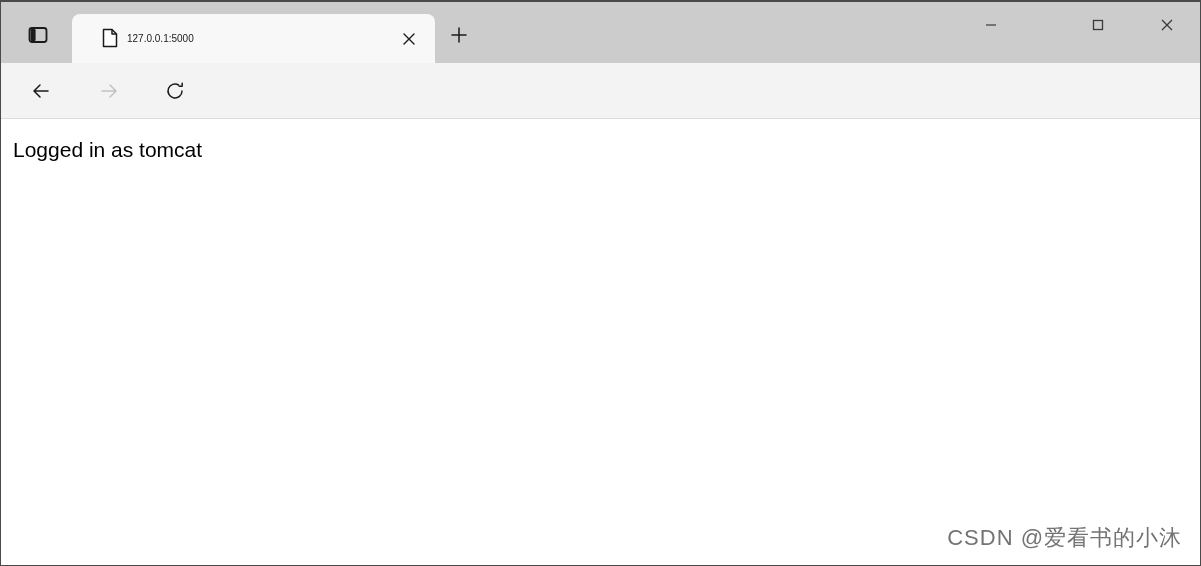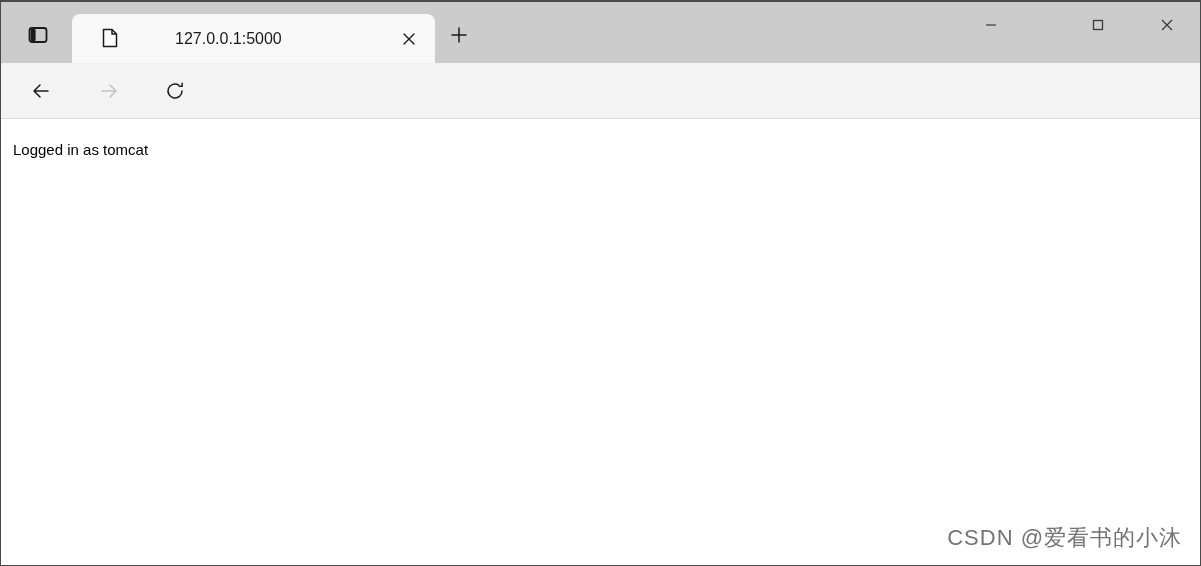--- a/index.html
+++ b/index.html
@@ -53,27 +53,26 @@
   .tab-favicon {
     position: absolute;
     left: 27px; top: 13px;
     width: 22px; height: 22px;
   }
   .tab-title {
     position: absolute;
     left: 55px;
     top: 15px;
     width: 270px;
-    font-size: 16px;
+    font-size: 10px;
     color: #1a1a1a;
     white-space: nowrap;
     overflow: hidden;
     text-overflow: ellipsis;
     line-height: 20px;
-    margin-left: 48px;
   }
   .tab-close {
     position: absolute;
     right: 14px; top: 13px;
     width: 24px; height: 24px;
     display: flex; align-items: center; justify-content: center;
     border-radius: 3px;
     cursor: pointer;
   }
   #new-tab-btn {
@@ -174,21 +173,21 @@
     left: 0; top: 118px;
     width: 1199px;
     height: 445px;
     background: #ffffff;
     overflow: hidden;
   }
   #page-text {
     position: absolute;
     left: 12px;
     top: 17px;
-    font-size: 15px;
+    font-size: 21px;
     line-height: 26px;
     color: #000000;
     white-space: nowrap;
   }
 
   
   #watermark {
     position: absolute;
     right: 18px;
     bottom: 12px;

